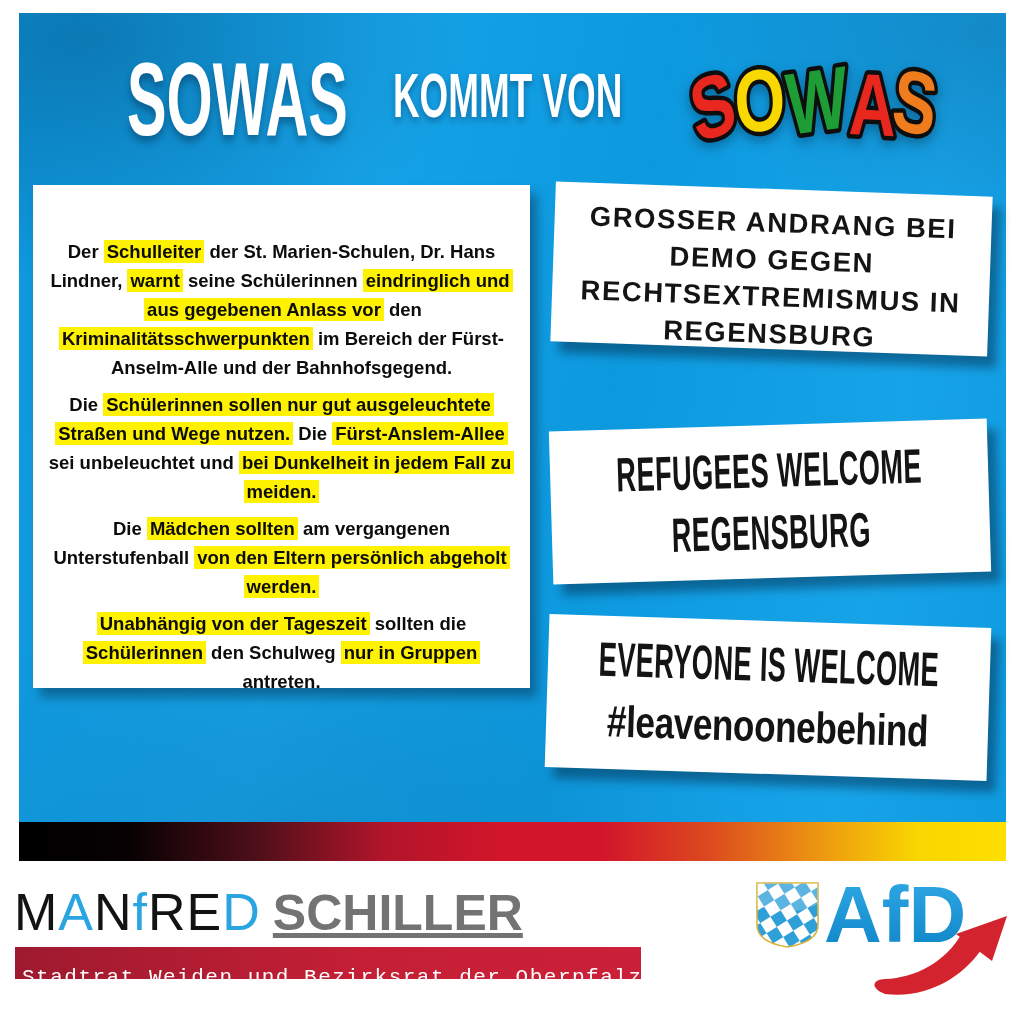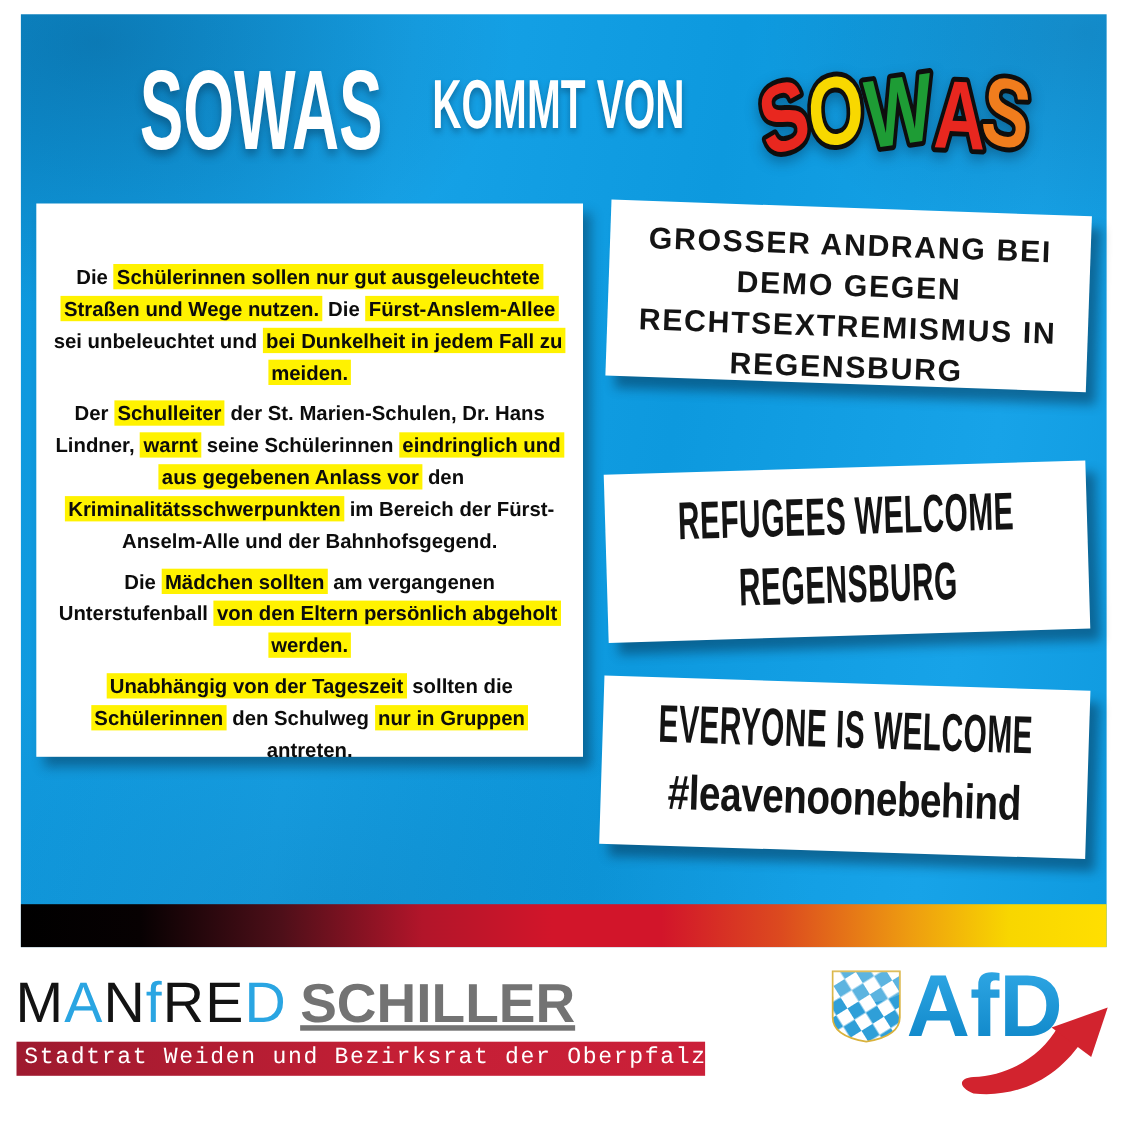--- a/index.html
+++ b/index.html
@@ -78,21 +78,21 @@
   .first-name { font-size:52px; font-weight:normal; letter-spacing:1px;margin-top:32px; }
   .first-name .black { color:#131313; }
   .first-name .blue  { color:#2aa5e2; }
   .surname { font-size:50px; font-weight:bold; color:#737373; margin-left:12px; letter-spacing:0;text-decoration:underline; }
 
   .banner {
     position:absolute; left:15px; top:947px; width:626px; height:31px;
     background:linear-gradient(90deg,#9e1a2f 0%, #c41f35 55%, #cb2039 100%);
     color:#ffffff; font-family:"Liberation Mono", monospace;
     font-size:21px; line-height:30px; letter-spacing:1.5px;
-    padding:0 7px; white-space:nowrap;
+    padding:16px 7px; white-space:nowrap;
   }
 
   .afd-logo { position:absolute; left:745px; top:876px; width:272px; height:138px; }
   .afd-logo text { font-family:"Liberation Sans", sans-serif; font-weight:bold; }
 </style>
 </head>
 <body>
 
 <div class="page">
 
@@ -106,22 +106,22 @@
         <text x="4" y="84" transform="rotate(-14 33 48)" fill="#e8271f">S</text>
         <text x="64" y="78" transform="rotate(-5 98 45)" fill="#f8d800">O</text>
         <text x="134" y="78" transform="rotate(-6 176 45)" fill="#1e9c35">W</text>
         <text x="219" y="82" transform="rotate(2 248 48)" fill="#e8271f">A</text>
         <text x="279" y="80" transform="rotate(9 308 47)" fill="#f07d1d">S</text>
       </g>
     </svg>
 
     <div class="letterbox">
       <div id="paras">
+          <p><span>Der </span><span class="hl">Schulleiter</span><span> der St. Marien-Schulen, Dr. Hans Lindner, </span><span class="hl">warnt</span><span> seine Schülerinnen </span><span class="hl">eindringlich und aus gegebenen Anlass vor</span><span> den </span><span class="hl">Kriminalitätsschwerpunkten</span><span> im Bereich der Fürst-Anselm-Alle und der Bahnhofsgegend.</span></p>
           <p><span>Die </span><span class="hl">Schülerinnen sollen nur gut ausgeleuchtete Straßen und Wege nutzen.</span><span> Die </span><span class="hl">Fürst-Anslem-Allee</span><span> sei unbeleuchtet und </span><span class="hl">bei Dunkelheit in jedem Fall zu meiden.</span></p>
-          <p><span>Der </span><span class="hl">Schulleiter</span><span> der St. Marien-Schulen, Dr. Hans Lindner, </span><span class="hl">warnt</span><span> seine Schülerinnen </span><span class="hl">eindringlich und aus gegebenen Anlass vor</span><span> den </span><span class="hl">Kriminalitätsschwerpunkten</span><span> im Bereich der Fürst-Anselm-Alle und der Bahnhofsgegend.</span></p>
           <p><span>Die </span><span class="hl">Mädchen sollten</span><span> am vergangenen Unterstufenball </span><span class="hl">von den Eltern persönlich abgeholt werden.</span></p>
           <p><span class="hl">Unabhängig von der Tageszeit</span><span> sollten die </span><span class="hl">Schülerinnen</span><span> den Schulweg </span><span class="hl">nur in Gruppen</span><span> antreten.</span></p>
         </div>
     </div>
 
     <div class="sticker sticker-1">
       <div class="ln">GROSSER ANDRANG BEI</div>
       <div class="ln">DEMO GEGEN</div>
       <div class="ln">RECHTSEXTREMISMUS IN</div>
       <div class="ln">REGENSBURG</div>

